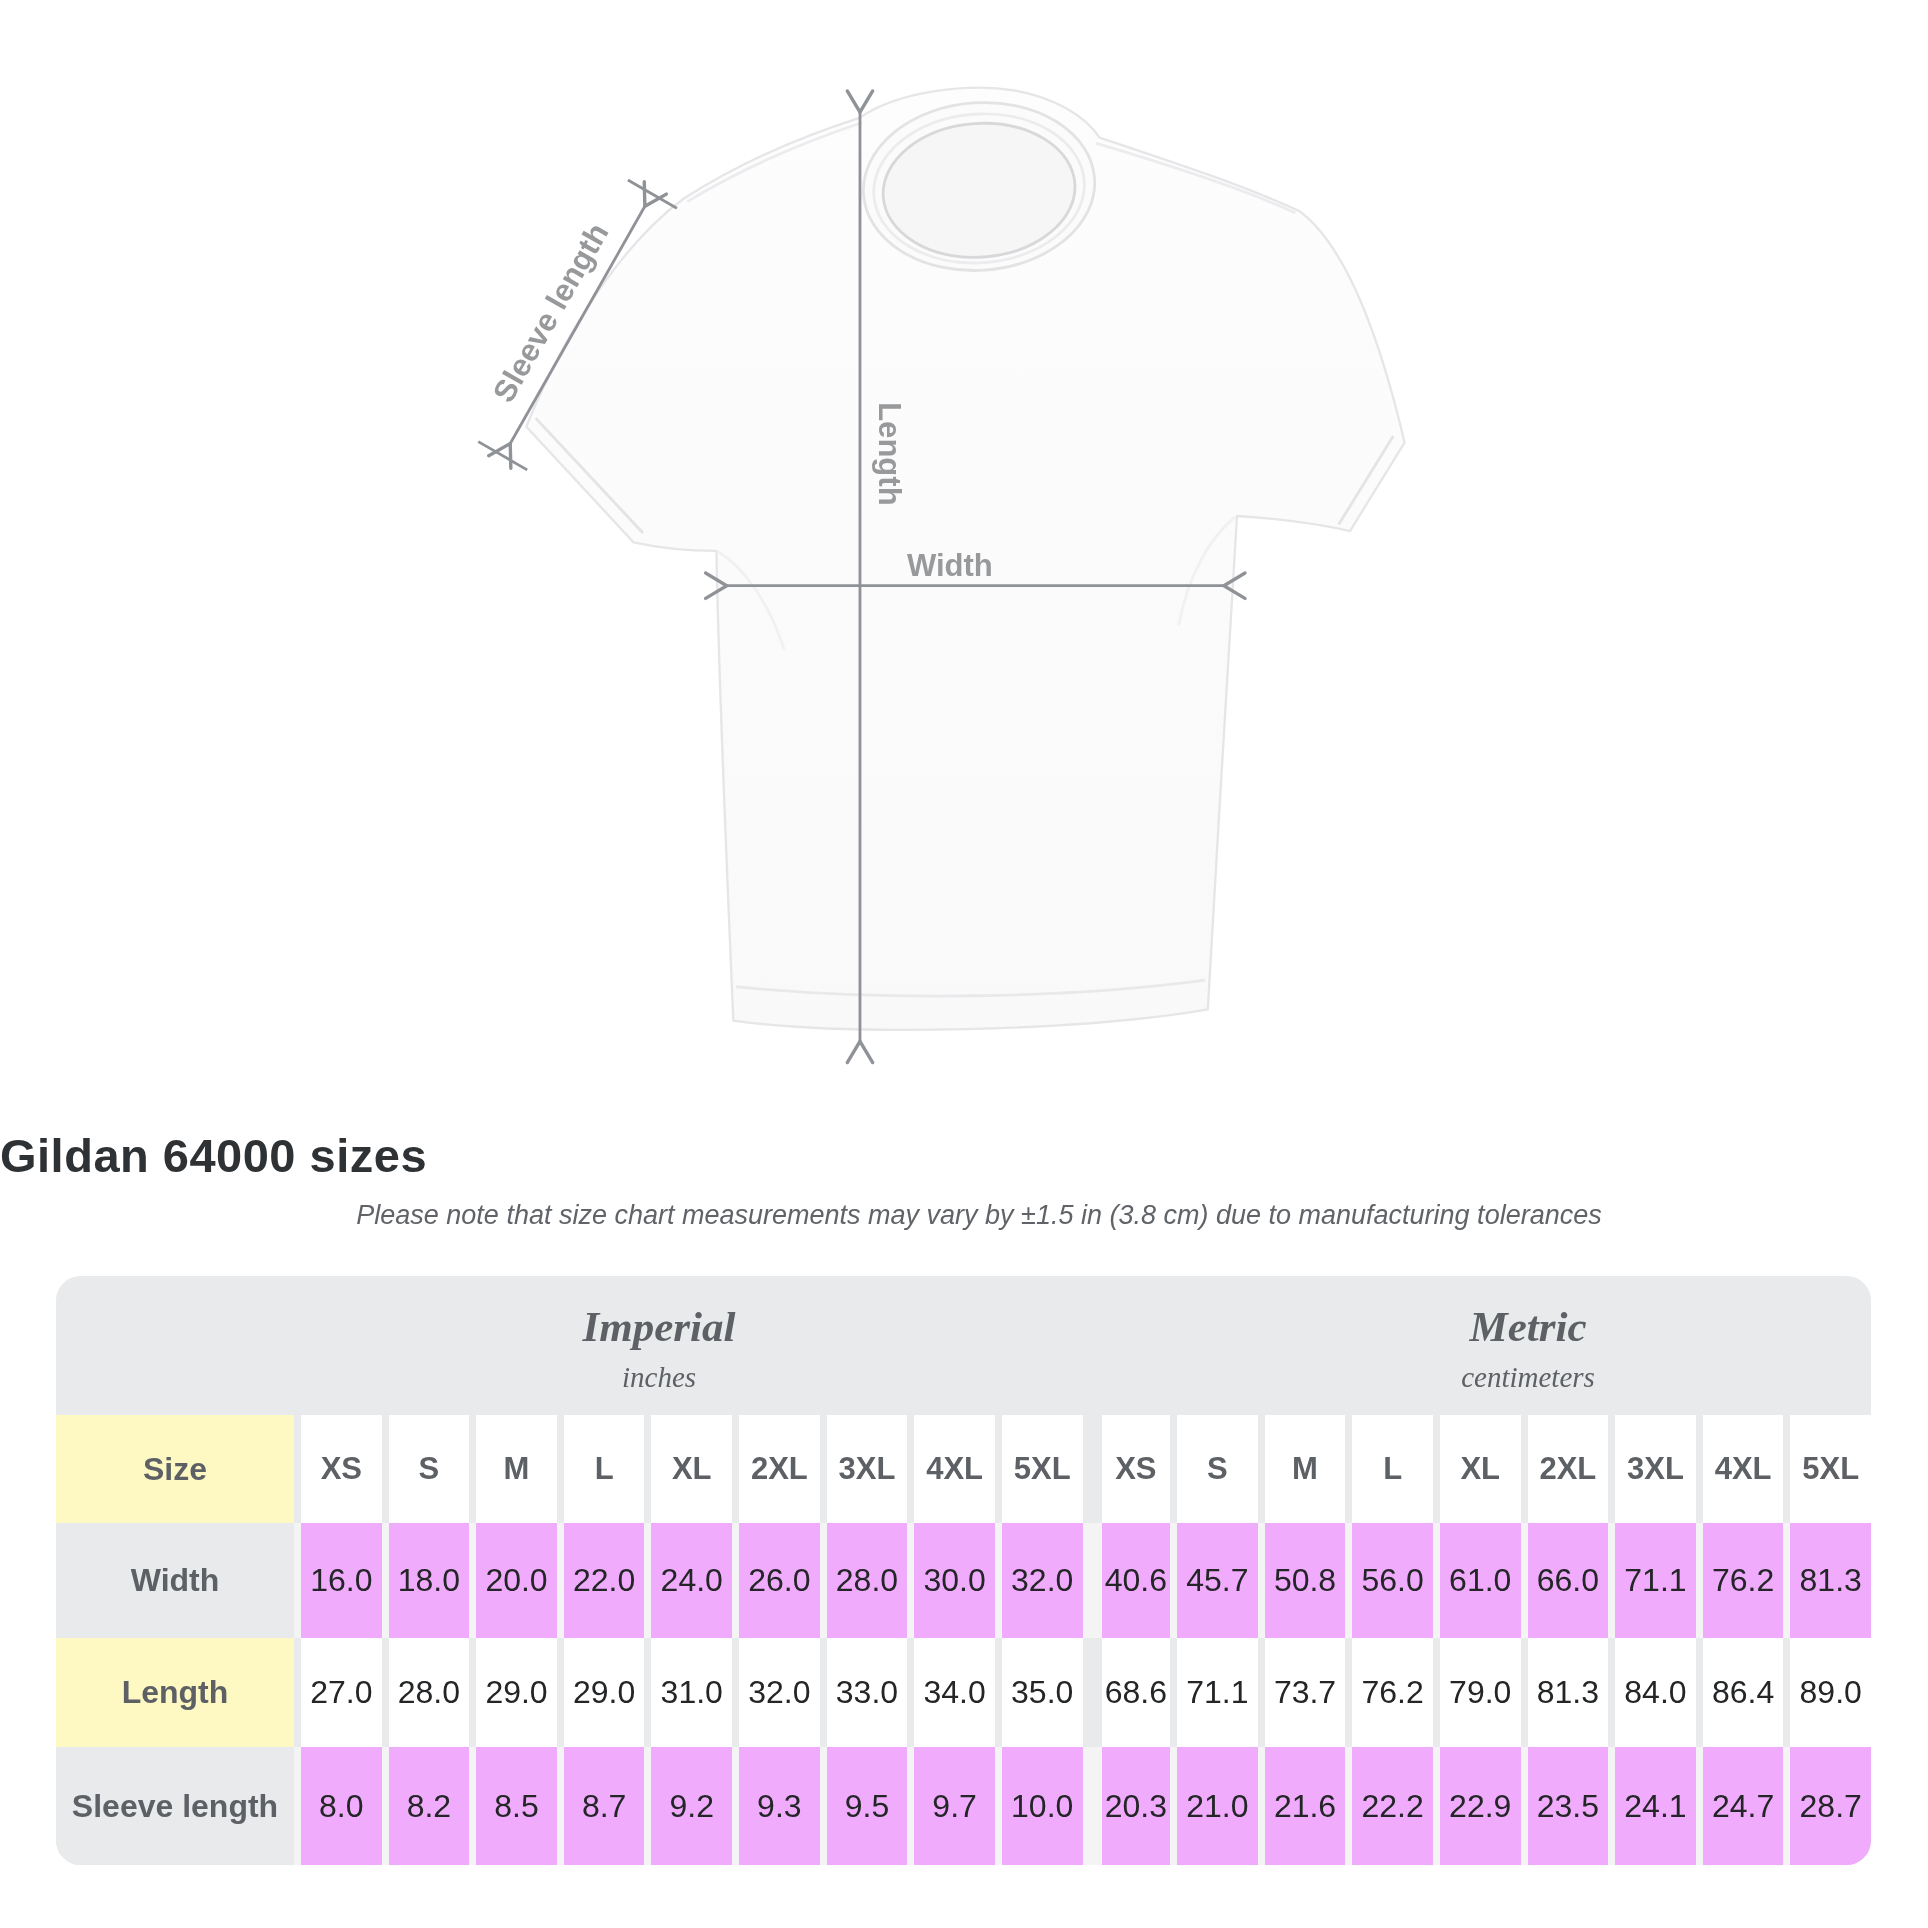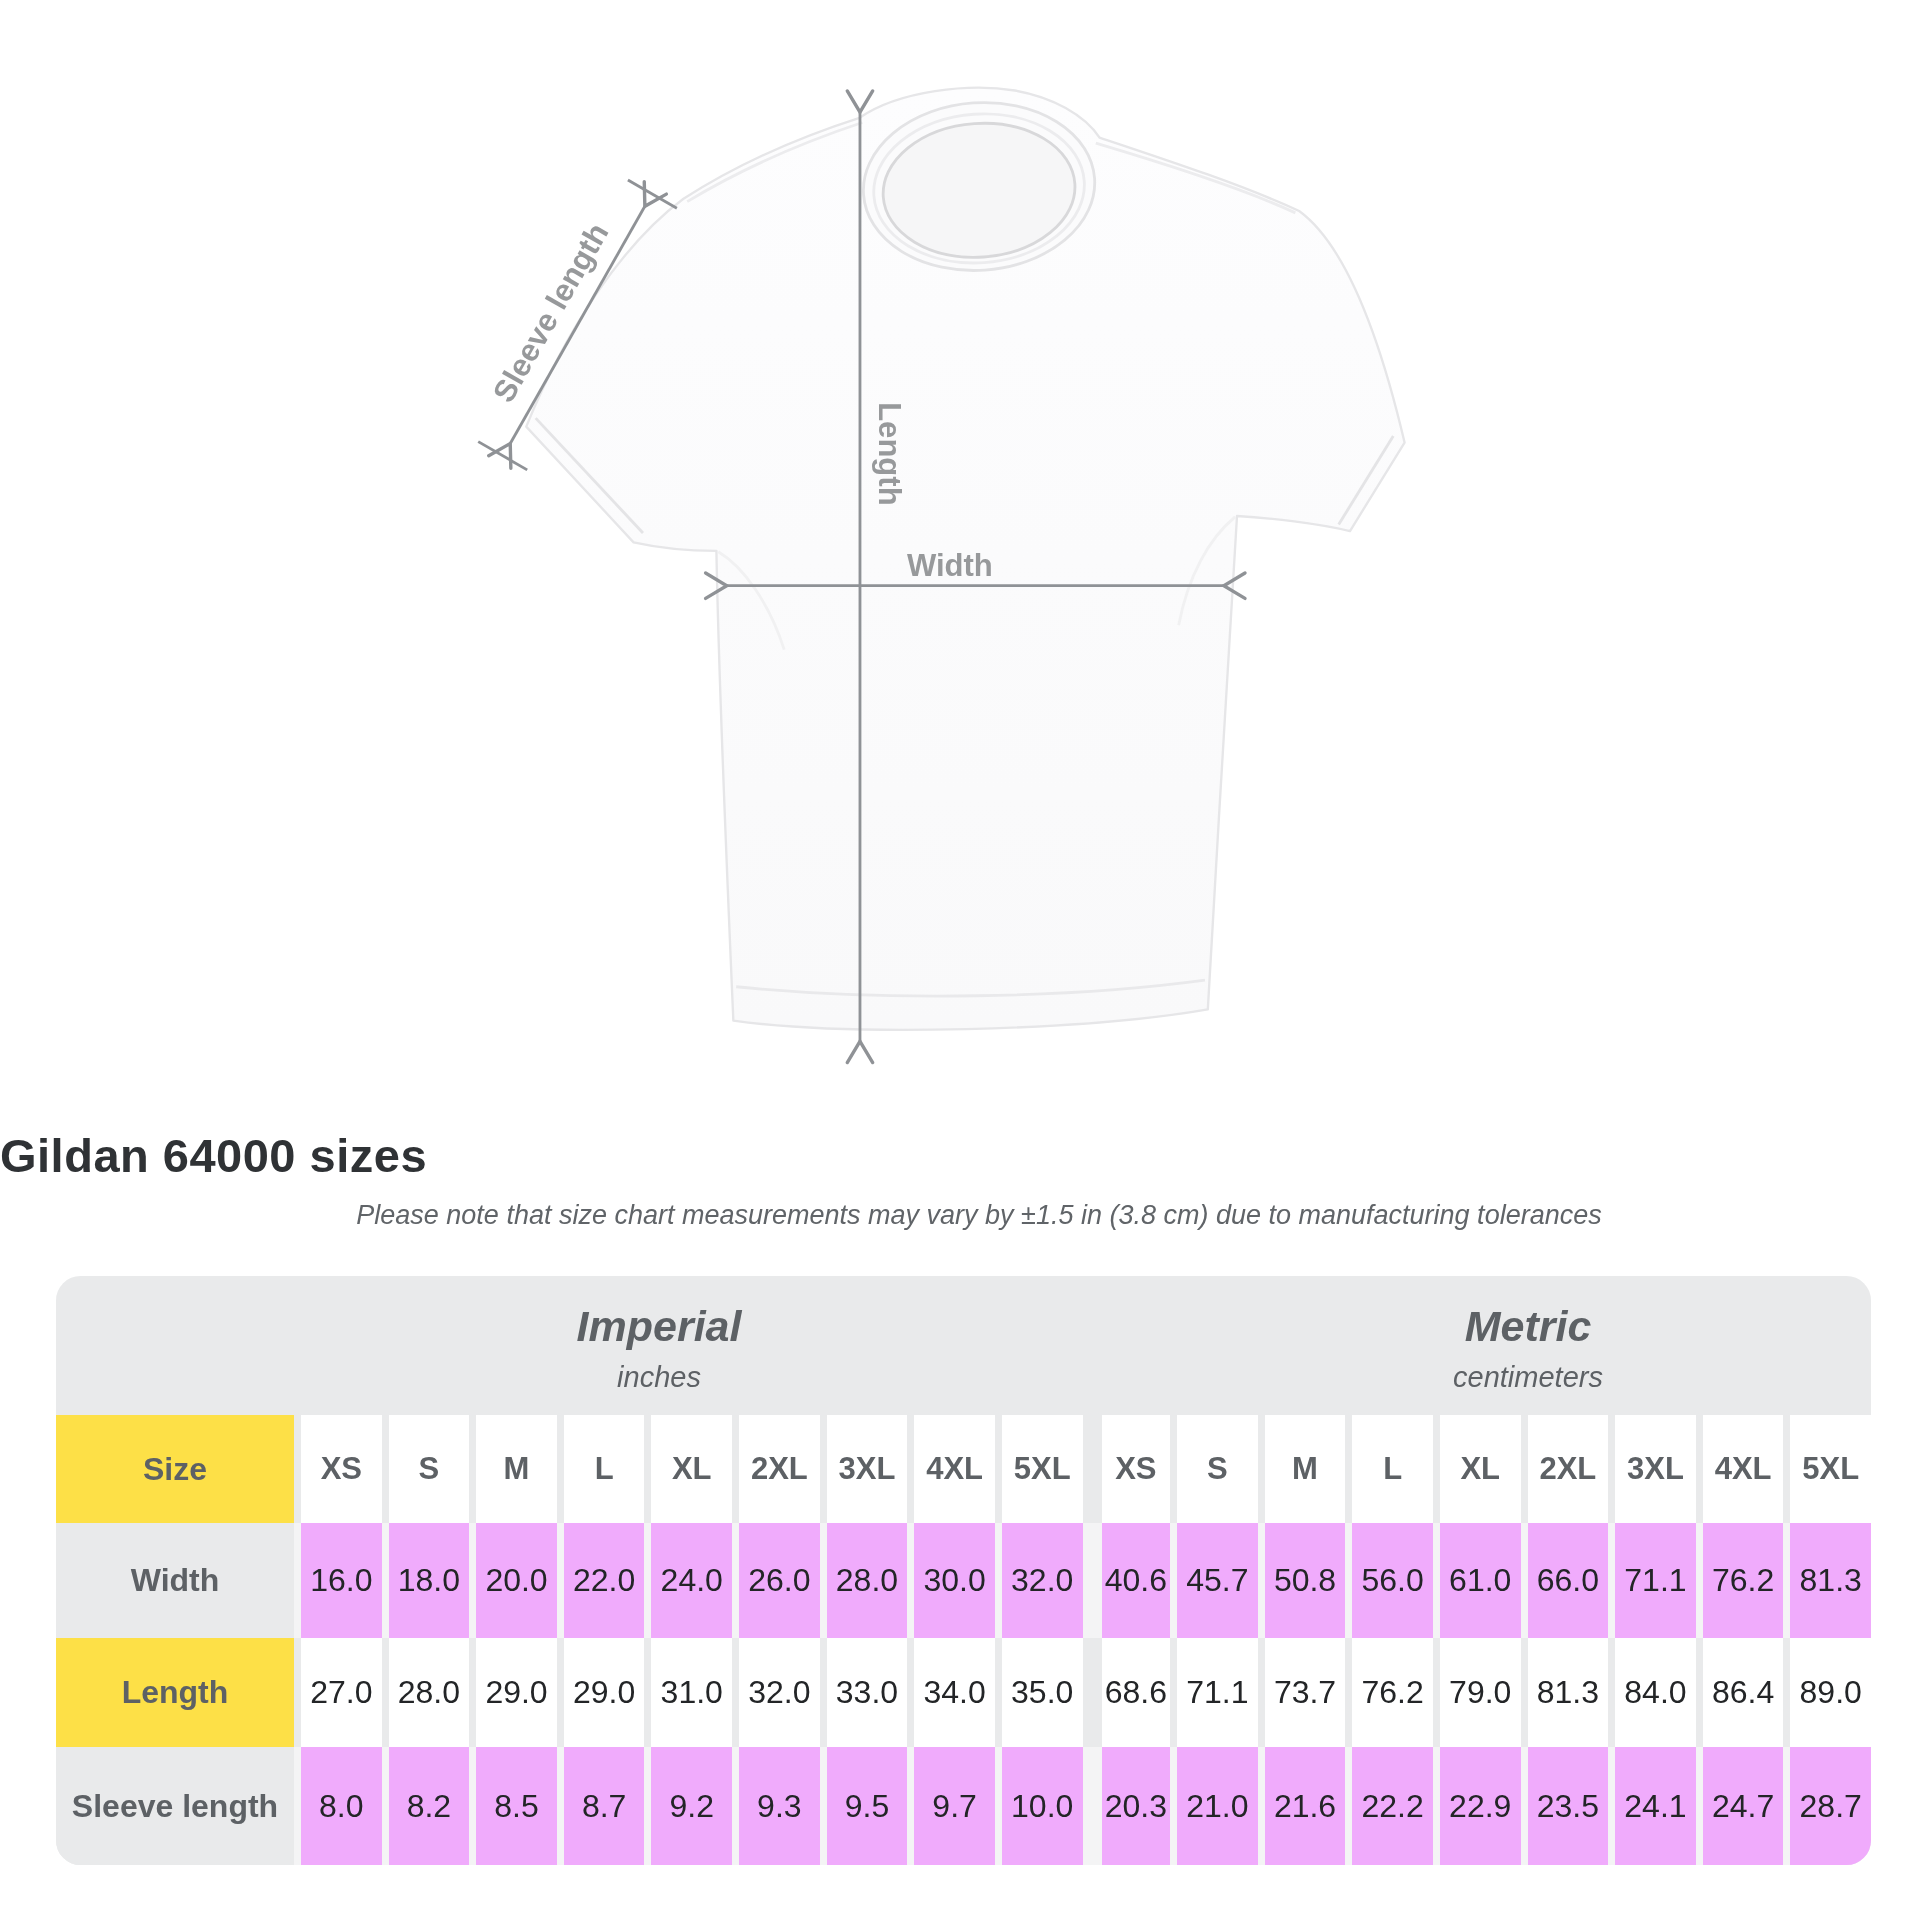--- a/index.html
+++ b/index.html
@@ -26,41 +26,41 @@
 
   .size-table {
     position: absolute; left: 56px; top: 1276px; width: 1815px;
     background: #e9eaeb; border-radius: 24.5px; overflow: hidden;
   }
   .band { position: relative; height: 139px; }
   .band-group {
     position: absolute; top: 0; height: 100%;
     display: flex; flex-direction: column; align-items: center; justify-content: center;
     transform: translateX(-50%);
-    gap: 10px; padding-top: 5.6px;
+    gap: 10px; padding-top: 5.6px; font-family: Liberation Serif, serif;
   }
   .band-group.imperial { left: 603px; }
   .band-group.metric  { left: 1472px; }
   .band-title { font-style: italic; font-weight: 700; font-size: 43px; color: #5d6165; }
   .band-sub   { font-style: italic; font-weight: 400; font-size: 29px; color: #5d6165; }
 
   .trow { display: grid; grid-template-columns: 238px repeat(18, 1fr); }
   .row-size   { height: 108px; }
   .row-width  { height: 115px; }
   .row-length { height: 109px; }
   .row-sleeve { height: 118px; }
 
   .cell {
     display: flex; align-items: center; justify-content: center;
     border-left: 7.5px solid transparent;
   }
   .cell.label { border-left: none; }
 
   .row-white .cell { background: #ffffff; border-left-color: #e9eaeb; }
-  .row-white .cell.label { background: #fde047; }
+  .row-white .cell.label { background: #fef9c3; }
   .row-gray .cell { background: #f0abfc; border-left-color: #f4f4f5; }
   .row-gray .cell.label { background: #e9eaeb; }
   .cell.metric-start { border-left-width: 19px; }
 
   .cell.head { font-weight: 700; font-size: 31px; color: #5d6165; }
   .cell.label { font-weight: 700; font-size: 32px; color: #5d6165; }
   .cell.num  { font-weight: 400; font-size: 32px; color: #232527; }
 
   .annot-text { font-weight: 700; font-size: 33px; fill: #97999b; }
 </style>

